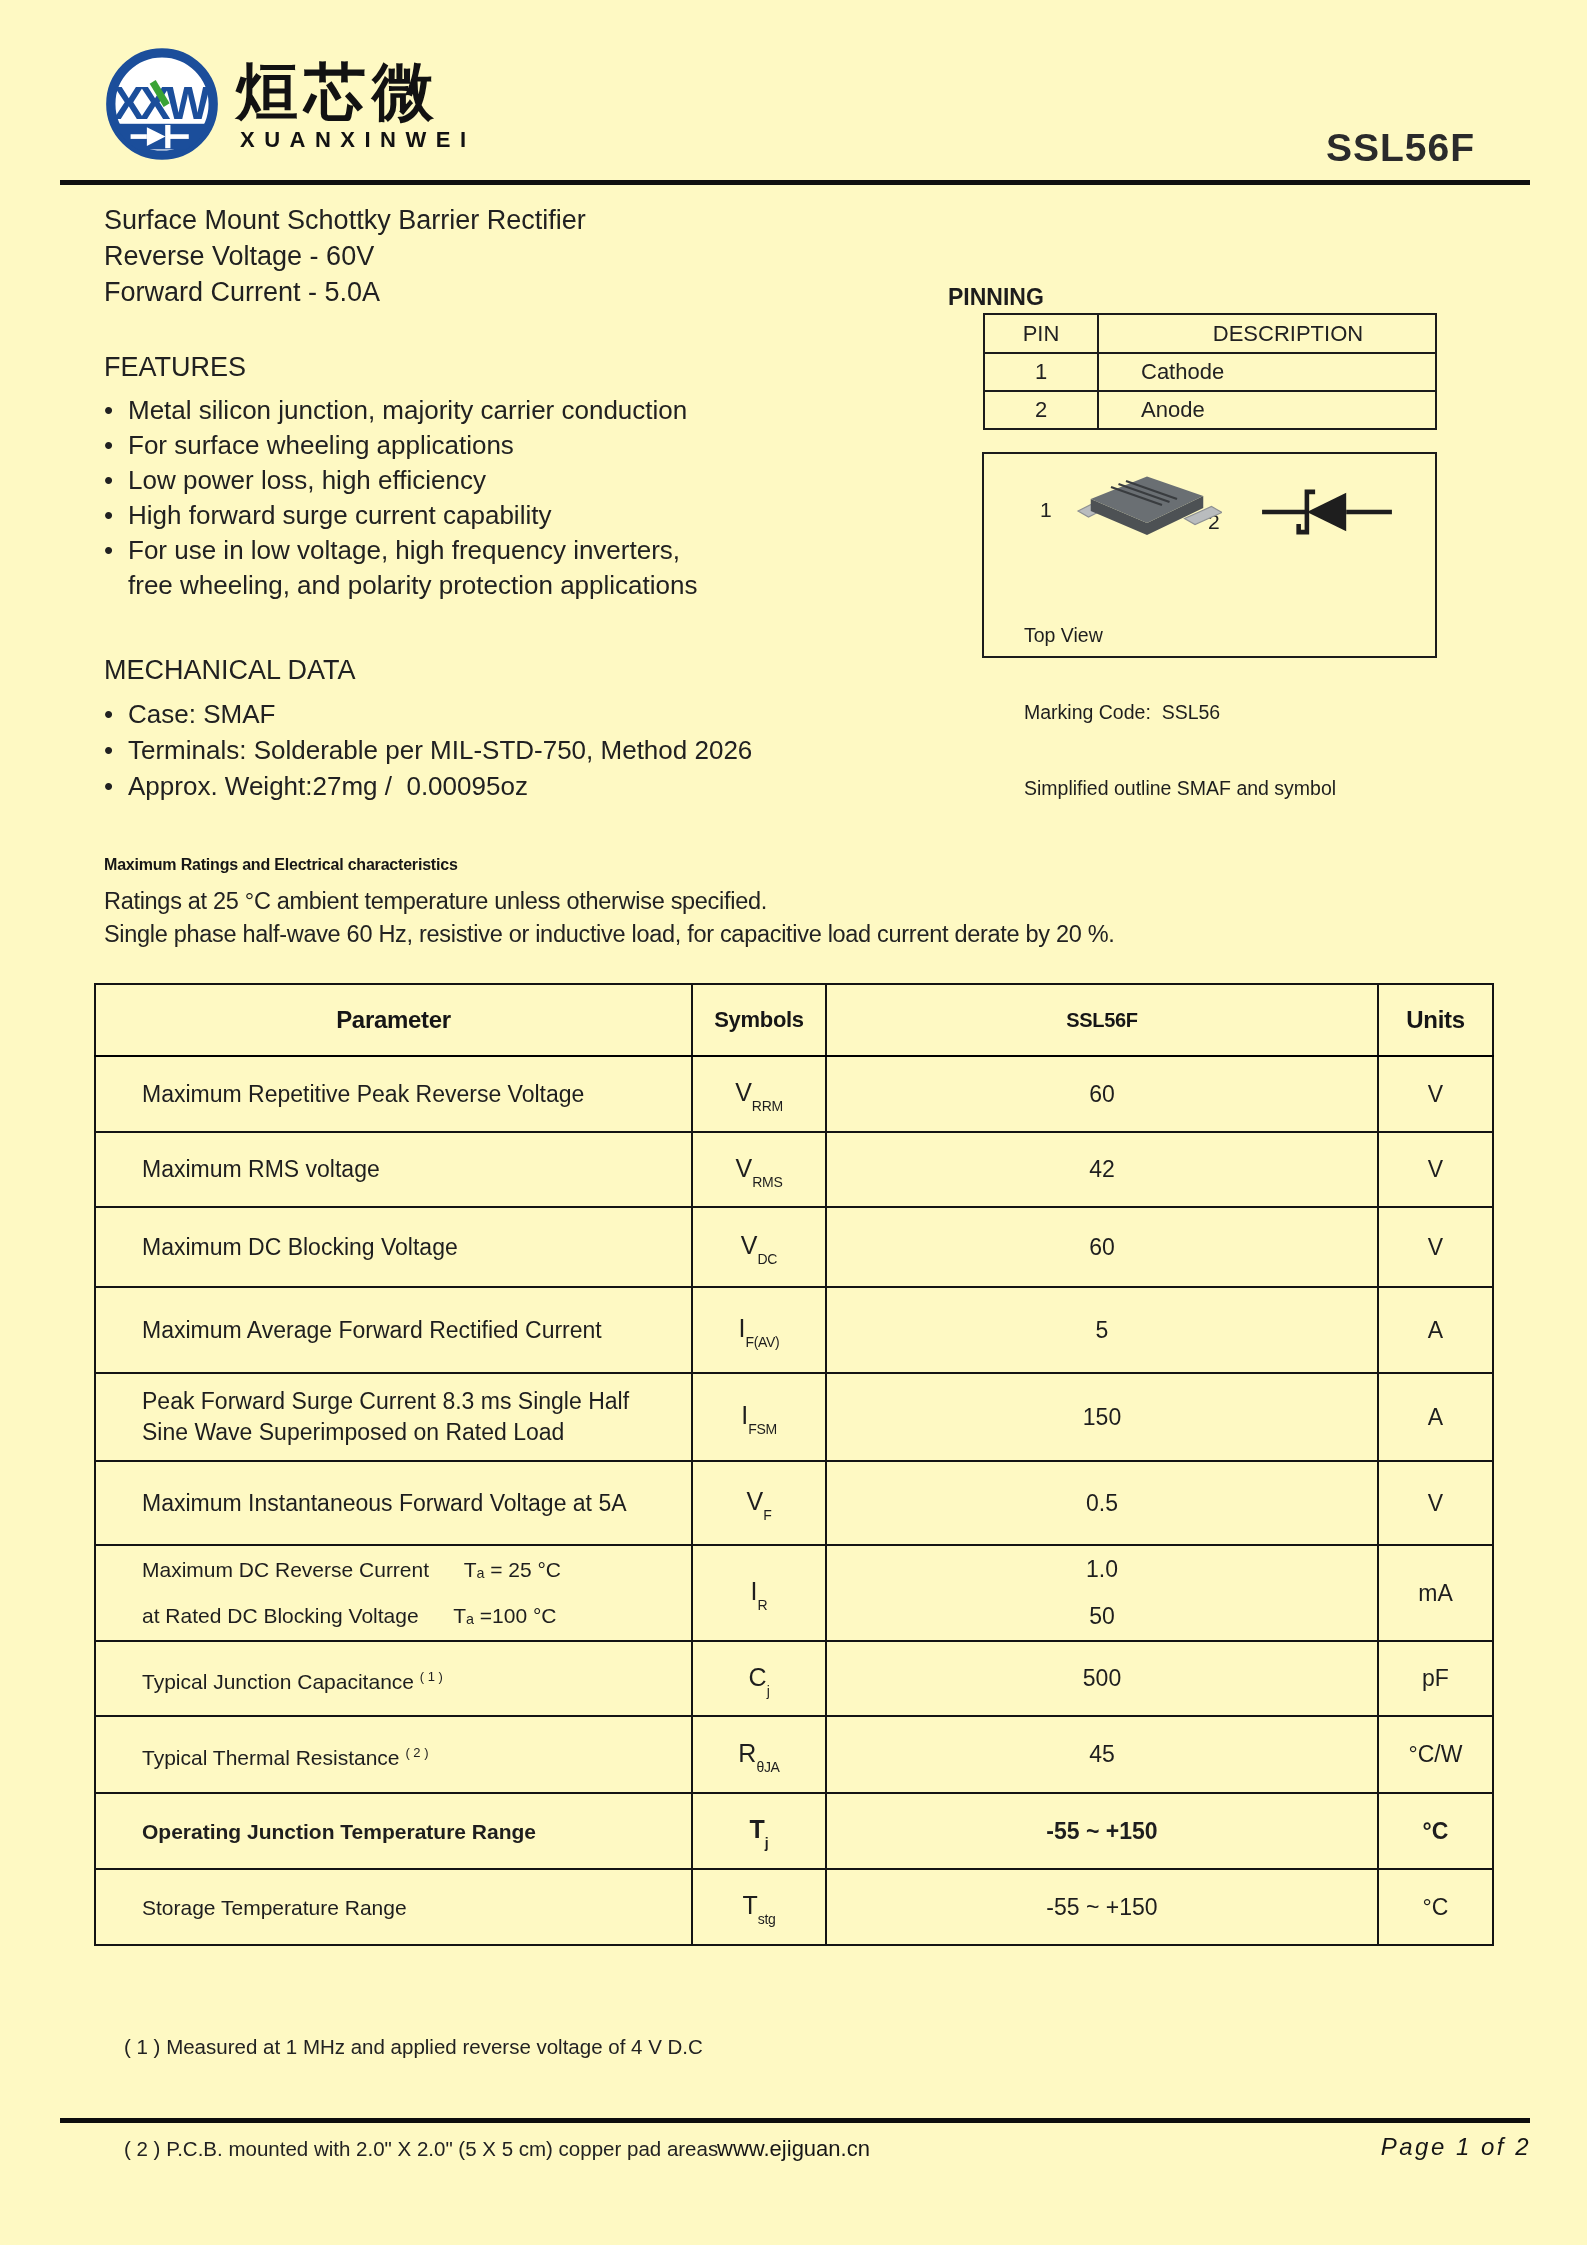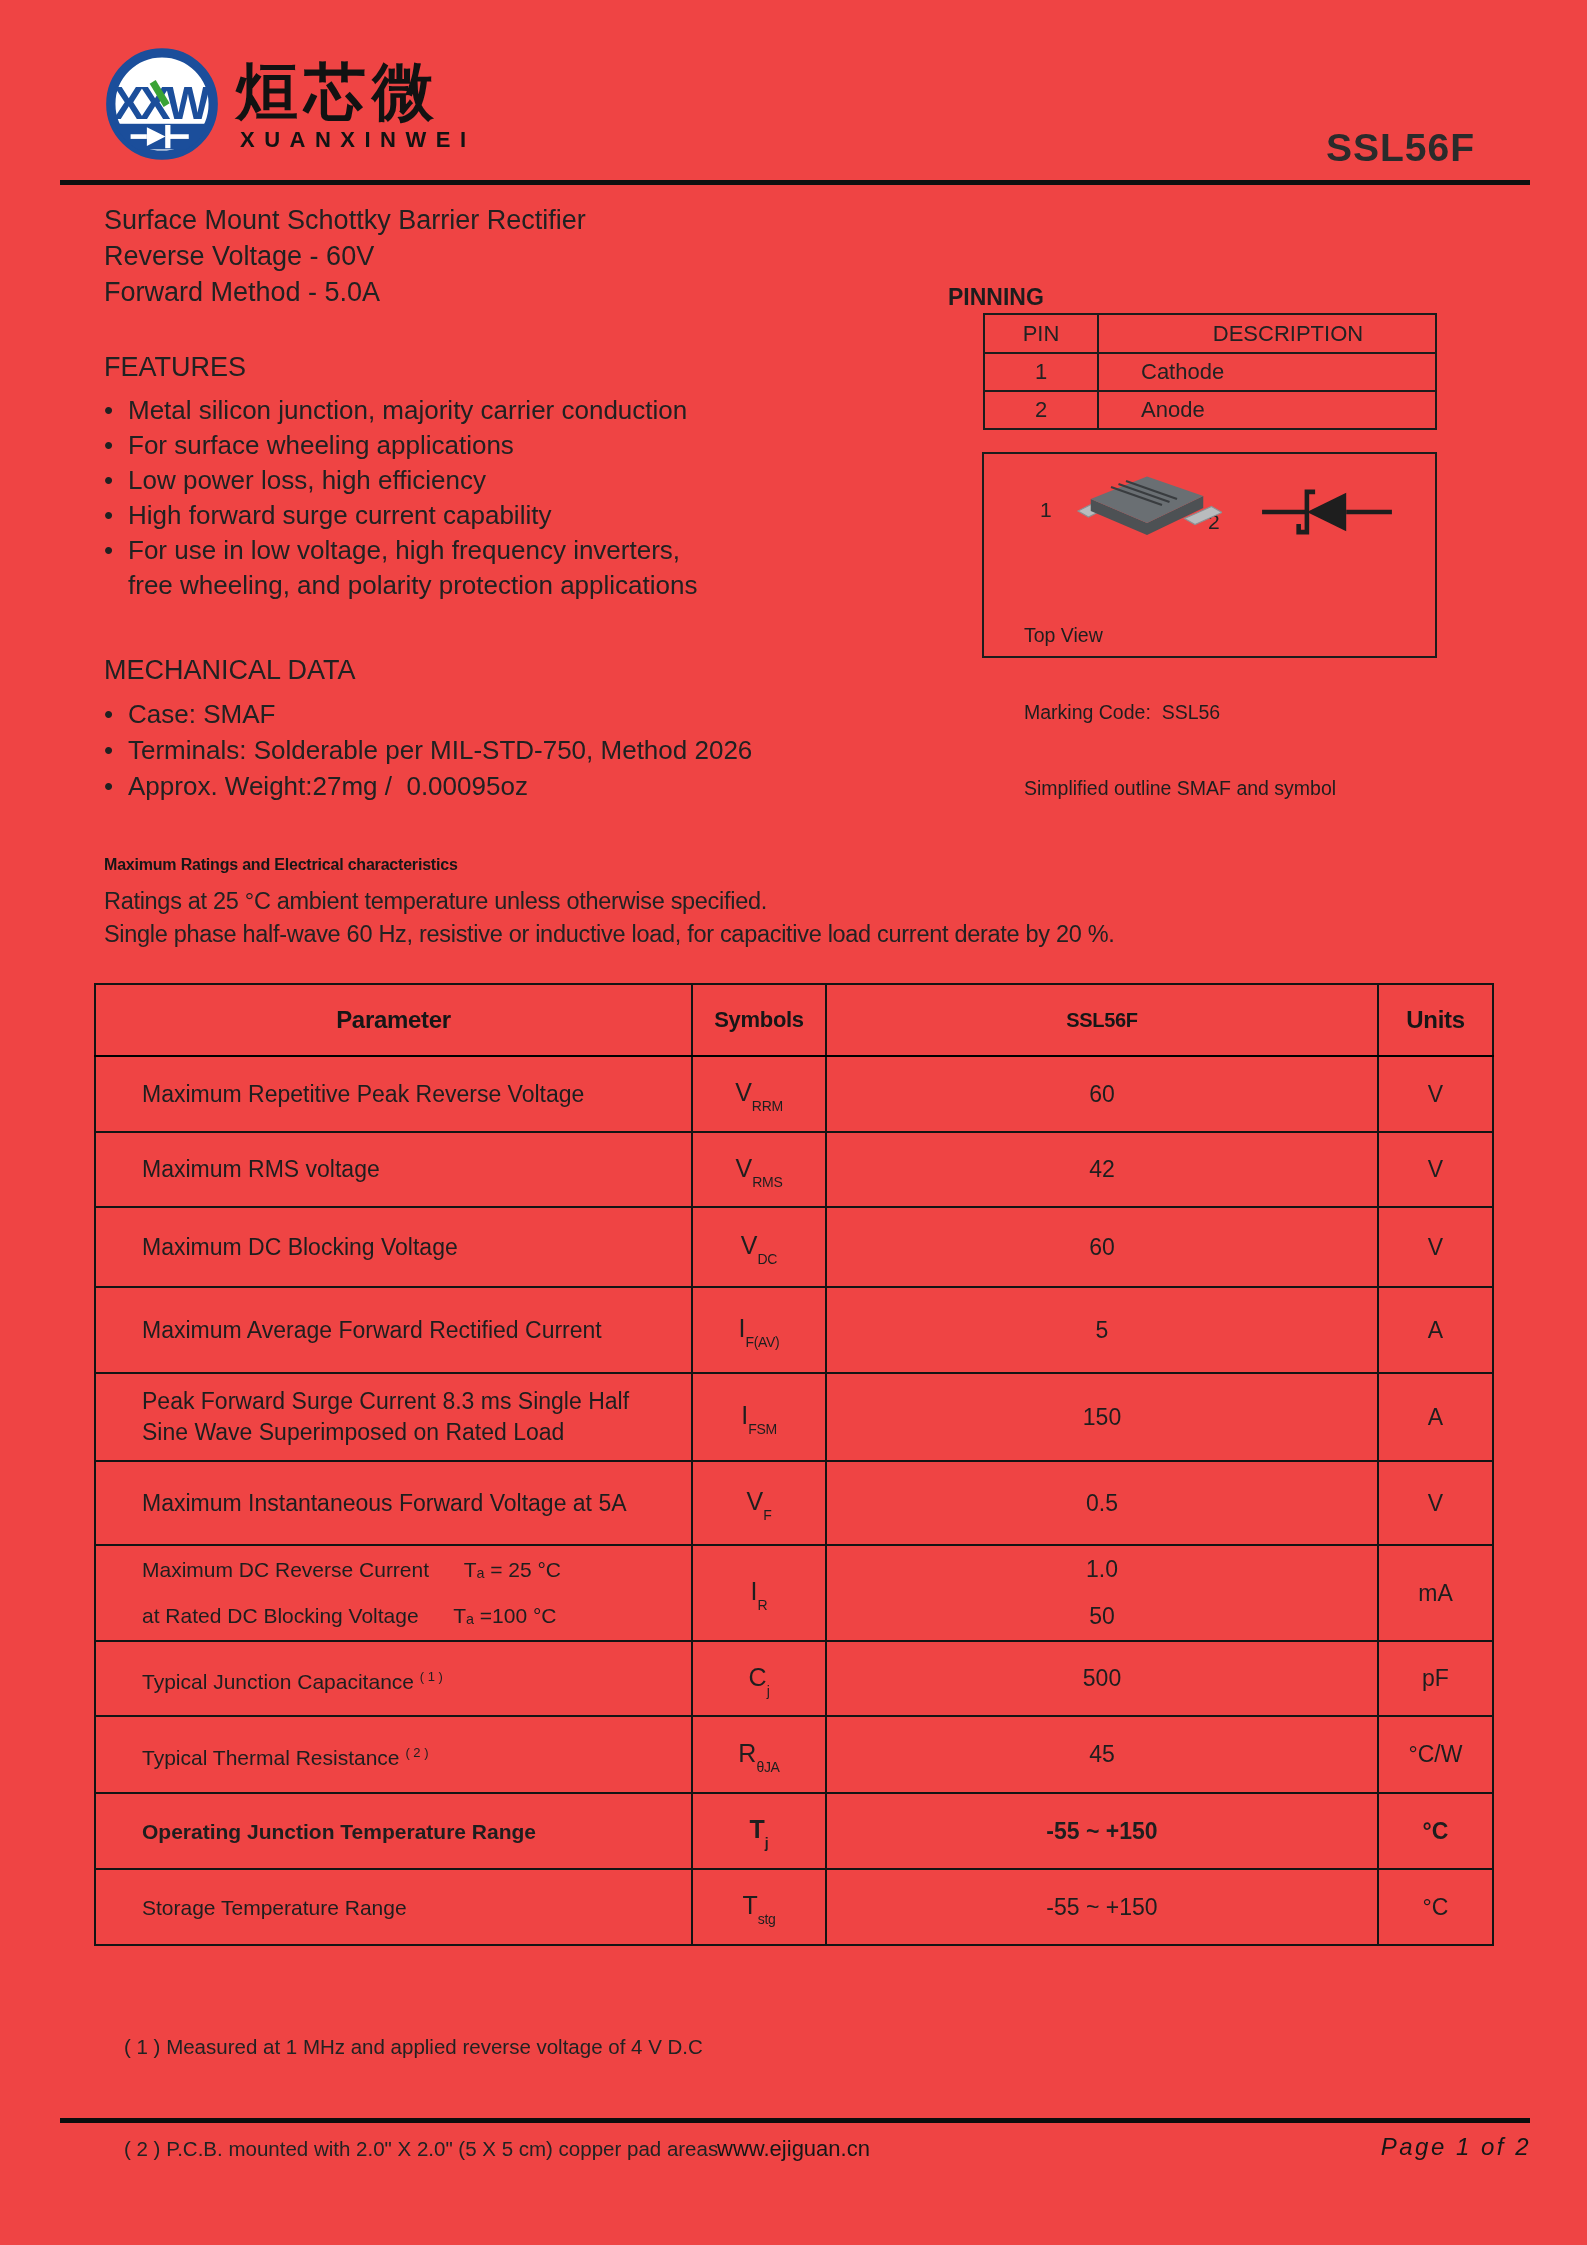--- a/index.html
+++ b/index.html
@@ -1,19 +1,19 @@
 <!DOCTYPE html>
 <html><head>
 <meta charset="utf-8">
 <style>
   * { margin:0; padding:0; box-sizing:border-box; }
   body { background:#e8e8e8; }
   .page {
     position:relative; width:1587px; height:2245px; margin:0 auto;
-    background:#ef4444; overflow:hidden;
+    background:#fef9c3; overflow:hidden;
     font-family:"Liberation Sans","DejaVu Sans",sans-serif; color:#1d1d1d;
   }
   .abs { position:absolute; }
 
   
   .logo-svg { left:98px; top:40px; width:128px; height:128px; }
   .brand-cn { left:236px; top:50px; font-size:62px; font-weight:700; letter-spacing:6px; color:#121212; }
   .brand-en { left:240px; top:127px; font-size:22px; font-weight:700; letter-spacing:9.5px; color:#121212; }
   .part-number { top:126px; right:112px; font-size:39px; font-weight:700; letter-spacing:1px; color:#2b2b2b; }
   .header-rule { left:60px; top:180px; width:1470px; height:5px; background:#101010; }
@@ -99,21 +99,21 @@
     <line x1="60" y1="83" x2="78" y2="83" stroke="#ffffff" stroke-width="4"></line>
   </svg>
   <div class="abs brand-cn">烜芯微</div>
   <div class="abs brand-en">XUANXINWEI</div>
   <div class="abs part-number">SSL56F</div>
   <div class="abs header-rule"></div>
 
   <div class="abs intro">
     <div>Surface Mount Schottky Barrier Rectifier</div>
     <div>Reverse Voltage - 60V</div>
-    <div>Forward Method - 5.0A</div>
+    <div>Forward Current - 5.0A</div>
   </div>
 
   <div class="abs features">
     <div class="sec-title">FEATURES</div>
     <ul class="blist">
       <li>
           <span class="blt">•</span>
           <span class="itext">Metal silicon junction, majority carrier conduction</span>
         </li>
       <li>

